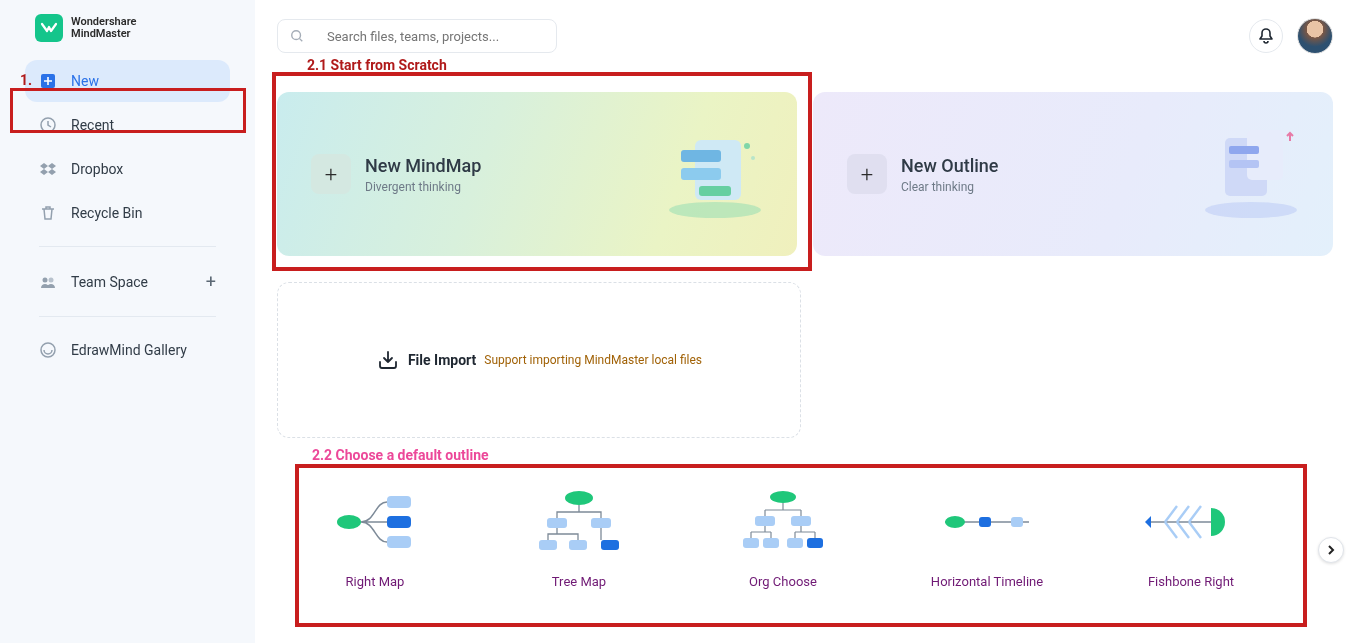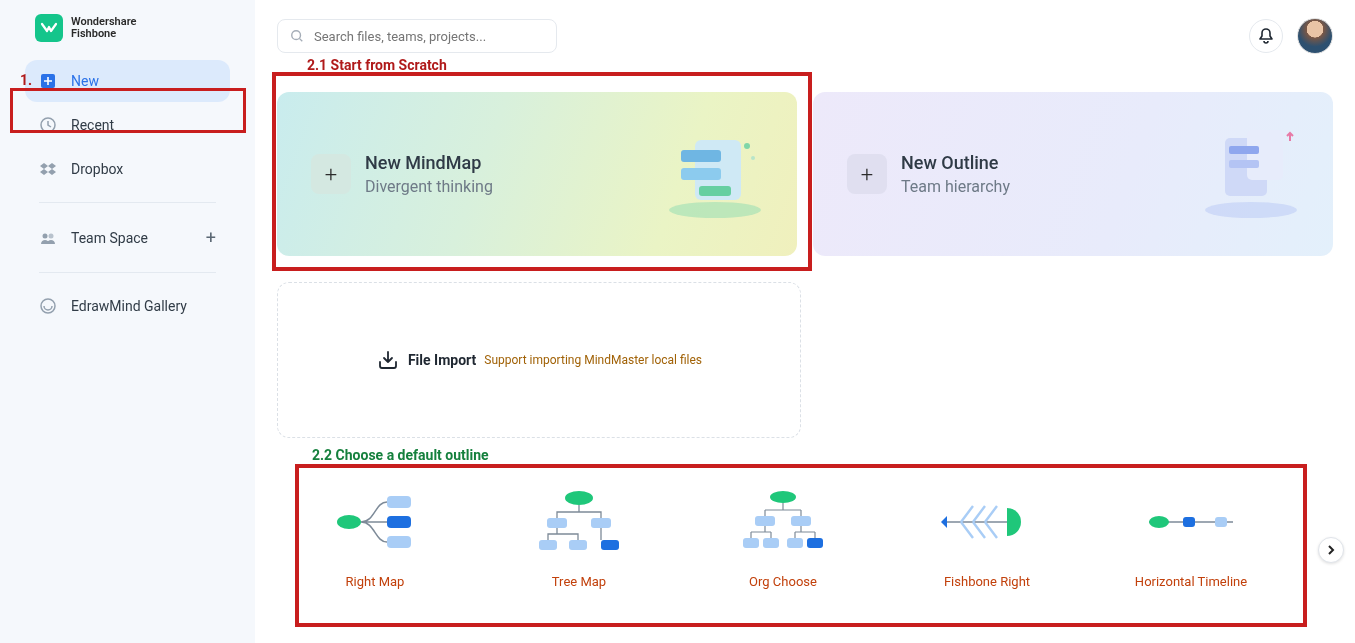--- a/index.html
+++ b/index.html
@@ -19,68 +19,68 @@
 .sb-item { display: flex; align-items: center; gap: 14px; padding: 12px 14px; border-radius: 12px; color: #313c47; font-size: 14px; cursor: pointer; }
 .sb-item.active { background: #dceafc; color: #2b72e8; }
 .sb-item .icon { width: 18px; height: 18px; display: flex; align-items: center; justify-content: center; color: #7d8a98; }
 .sb-item.active .icon { color: #2b72e8; }
 .sb-divider { height: 1px; background: #e3e9f0; margin: 10px 14px; }
 .sb-add { margin-left: auto; color: #5b6874; font-size: 18px; font-weight: 400; }
 
 .main { position: absolute; left: 255px; top: 0; right: 0; height: 643px; padding: 18px 22px 0 22px; }
 
 .topbar { display: flex; align-items: center; gap: 14px; }
-.search { flex: 0 0 280px; height: 34px; border: 1px solid #e5e9ee; border-radius: 8px; background: #fff; display: flex; align-items: center; padding: 0 12px; color: #a5adb7; font-size: 13px; gap: 10px;}
+.search { flex: 0 0 280px; height: 34px; border: 1px solid #e5e9ee; border-radius: 8px; background: #fff; display: flex; align-items: center; padding: 0 12px; color: #a5adb7; font-size: 13px; gap: 23px;}
 .spacer { flex: 1; }
 .bell { width: 34px; height: 34px; border-radius: 50%; border: 1px solid #e5e9ee; background: #fff; display: flex; align-items: center; justify-content: center; color: #222; cursor: pointer; }
 .avatar { width: 36px; height: 36px; border-radius: 50%; background: radial-gradient(circle at 50% 30%, #e9c4a6 28%, #7a5745 29%, #2d5070 60%); border: 1px solid #e0e0e0; cursor: pointer; }
 
 .annot-21 { position: absolute; left: 307px; top: 57px; color: #b01a1a; font-weight: 700; font-size: 14px; }
 .red-box-2 { position: absolute; left: 272px; top: 72px; width: 540px; height: 199px; border: 4px solid #c81e1e; pointer-events: none; }
 
 .cards-row { display: flex; gap: 16px; margin-top: 38px; }
 .big-card { flex: 1; height: 164px; border-radius: 12px; position: relative; overflow: hidden; display: flex; align-items: center; cursor: pointer; }
 .card-mindmap { background: linear-gradient(110deg, #c9ecee 0%, #d8f0dc 40%, #eaf4c5 75%, #f0f0bd 100%); }
 .card-outline { background: linear-gradient(110deg, #ede9fa 0%, #e8ebfb 60%, #e3f0fb 100%); }
 .card-left { display: flex; align-items: center; gap: 14px; padding-left: 34px; }
 .plus-btn { width: 40px; height: 40px; border-radius: 8px; background: #d4e8e1; display: flex; align-items: center; justify-content: center; font-size: 22px; color: #2b2b2b; font-weight: 300; }
 .card-outline .plus-btn { background: #e0dff0; }
 .card-text .t1 { font-size: 18px; color: #2f3a46; font-weight: 500; }
-.card-text .t2 { font-size: 16px; color: #6e7a87; margin-top: 4px; }
+.card-text .t2 { font-size: 12px; color: #6e7a87; margin-top: 4px; }
 .card-illus { position: absolute; right: 22px; top: 18px; width: 120px; height: 120px; }
 
 .import-card { margin-top: 26px; width: 524px; height: 156px; border: 1px dashed #dbe0e6; border-radius: 12px; display: flex; flex-direction: row; align-items: center; justify-content: center; gap: 8px; cursor: pointer; }
 .import-card .title { font-size: 14px; font-weight: 700; color: #1f2731; }
 .import-card .sub { font-size: 12px; color: #a16207; }
 
-.annot-22 { position: absolute; left: 312px; top: 447px; color: #15803d; font-weight: 700; font-size: 14px; }
+.annot-22 { position: absolute; left: 312px; top: 447px; color: #ec4899; font-weight: 700; font-size: 14px; }
 .red-box-3 { position: absolute; left: 295px; top: 464px; width: 1012px; height: 163px; border: 4px solid #c81e1e; pointer-events: none; }
 
 .templates-row { display: flex; gap: 8px; margin-top: 50px; justify-content: space-around; width: 1012px; }
 .tpl { display: flex; flex-direction: column; align-items: center; gap: 18px; cursor: pointer; width: 190px; }
 .tpl .thumb { width: 100px; height: 68px; position: relative; }
-.tpl .label { font-size: 13px; color: #c2410c; }
+.tpl .label { font-size: 13px; color: #701a75; }
 
 .scroll-next { position: absolute; right: 11px; top: 537px; width: 26px; height: 26px; background: #fff; border: 1px solid #e0e4ea; border-radius: 50%; box-shadow: 0 1px 3px rgba(0,0,0,0.12); display: flex; align-items: center; justify-content: center; color: #333; font-weight: 700; font-size: 13px; cursor: pointer; }
 
 svg { display: block; }
 </style>
 </head>
 <body>
 
 <div class="sidebar">
   <div class="logo-row">
     <div class="logo-square">
       <svg width="18" height="18" viewBox="0 0 18 18">
           <path d="M2 5 L7 12 L9 8 L11 12 L16 5" stroke="#fff" stroke-width="2.2" fill="none" stroke-linecap="round" stroke-linejoin="round"></path>
         </svg>
     </div>
     <div class="logo-text">
       <div class="l1">Wondershare</div>
-      <div class="l2">Fishbone</div>
+      <div class="l2">MindMaster</div>
     </div>
   </div>
 
   <div class="sidebar-items">
     <div class="sb-item active">
       <span class="icon">
         <svg width="18" height="18" viewBox="0 0 18 18">
             <rect x="2" y="2" width="14" height="14" rx="2" fill="#2b72e8"></rect>
             <path d="M9 5v8M5 9h8" stroke="#fff" stroke-width="1.6"></path>
           </svg>
@@ -96,20 +96,28 @@
       </span>
       <span>Recent</span>
     </div>
     <div class="sb-item">
       <span class="icon">
         <svg width="18" height="18" viewBox="0 0 18 18">
             <path d="M5 3 L9 6 L5 9 L1 6 Z M13 3 L17 6 L13 9 L9 6 Z M5 9 L9 12 L5 15 L1 12 Z M13 9 L17 12 L13 15 L9 12 Z" fill="#93a0ae"></path>
           </svg>
       </span>
       <span>Dropbox</span>
+    </div>
+    <div class="sb-item">
+      <span class="icon">
+        <svg width="18" height="18" viewBox="0 0 18 18">
+            <path d="M3 5h12M7 5V3h4v2M5 5l1 10h6l1-10" fill="none" stroke="#93a0ae" stroke-width="1.5"></path>
+          </svg>
+      </span>
+      <span>Recycle Bin</span>
     </div>
     <div class="sb-divider"></div>
     <div class="sb-item">
       <span class="icon">
         <svg width="18" height="18" viewBox="0 0 18 18">
             <circle cx="6" cy="7" r="2.5" fill="#93a0ae"></circle>
             <circle cx="12" cy="7" r="2.5" fill="#b8c2cd"></circle>
             <path d="M2 15c0-2.5 2-4 4-4s4 1.5 4 4M8 15c0-2.5 2-4 4-4s4 1.5 4 4" fill="#93a0ae"></path>
           </svg>
       </span>
@@ -170,21 +178,21 @@
           <circle cx="98" cy="48" r="2" fill="#b8e5c9"></circle>
         </svg>
       </div>
     </div>
 
     <div class="big-card card-outline">
       <div class="card-left">
         <div class="plus-btn">+</div>
         <div class="card-text">
           <div class="t1">New Outline</div>
-          <div class="t2">Team hierarchy</div>
+          <div class="t2">Clear thinking</div>
         </div>
       </div>
       <div class="card-illus">
         <svg width="120" height="120" viewBox="0 0 120 120">
           <ellipse cx="60" cy="100" rx="46" ry="8" fill="#b7c7f5" opacity="0.5"></ellipse>
           <rect x="34" y="28" width="42" height="58" rx="5" fill="#cfd9f7"></rect>
           <rect x="56" y="20" width="36" height="50" rx="5" fill="#e7ecfb"></rect>
           <rect x="38" y="36" width="30" height="8" rx="2" fill="#8fa7ee"></rect>
           <rect x="38" y="50" width="30" height="8" rx="2" fill="#b4c4f4"></rect>
           <path d="M96 26 l3 -3 l3 3 M99 23 v8" stroke="#e77aa6" stroke-width="2" fill="none"></path>
@@ -242,39 +250,39 @@
           <rect x="74" y="50" width="16" height="10" rx="3" fill="#1d6fe0"></rect>
           <path d="M50 15 V22 M32 22 H68 M32 22 V28 M68 22 V28 M32 38 V44 M18 44 H38 M18 44 V50 M38 44 V50 M68 38 V44 M62 44 H82 M62 44 V50 M82 44 V50" stroke="#7d8a98" stroke-width="1.2" fill="none"></path>
         </svg>
       </div>
       <div class="label">Org Choose</div>
     </div>
 
     <div class="tpl">
       <div class="thumb">
         <svg width="100" height="68" viewBox="0 0 100 68">
+          <path d="M8 34 H92" stroke="#7d8a98" stroke-width="1.6"></path>
+          <ellipse cx="18" cy="34" rx="10" ry="6" fill="#1fc77a"></ellipse>
+          <rect x="42" y="29" width="12" height="10" rx="3" fill="#1d6fe0"></rect>
+          <rect x="74" y="29" width="12" height="10" rx="3" fill="#a9cdf6"></rect>
+        </svg>
+      </div>
+      <div class="label">Horizontal Timeline</div>
+    </div>
+
+    <div class="tpl">
+      <div class="thumb">
+        <svg width="100" height="68" viewBox="0 0 100 68">
           <path d="M10 34 H70" stroke="#7d8a98" stroke-width="1.6"></path>
           <path d="M70 20 A14 14 0 0 1 70 48 Z" fill="#1fc77a"></path>
           <path d="M10 28 L4 34 L10 40 Z" fill="#1d6fe0"></path>
           <path d="M24 34 L36 18 M36 34 L48 18 M48 34 L60 18 M24 34 L36 50 M36 34 L48 50 M48 34 L60 50" stroke="#a9cdf6" stroke-width="2.4"></path>
         </svg>
       </div>
       <div class="label">Fishbone Right</div>
-    </div>
-
-    <div class="tpl">
-      <div class="thumb">
-        <svg width="100" height="68" viewBox="0 0 100 68">
-          <path d="M8 34 H92" stroke="#7d8a98" stroke-width="1.6"></path>
-          <ellipse cx="18" cy="34" rx="10" ry="6" fill="#1fc77a"></ellipse>
-          <rect x="42" y="29" width="12" height="10" rx="3" fill="#1d6fe0"></rect>
-          <rect x="74" y="29" width="12" height="10" rx="3" fill="#a9cdf6"></rect>
-        </svg>
-      </div>
-      <div class="label">Horizontal Timeline</div>
     </div>
   </div>
 </div>
 
 <div class="annot-21">2.1 Start from Scratch</div>
 <div class="red-box-2"></div>
 
 <div class="annot-22">2.2 Choose a default outline</div>
 <div class="red-box-3"></div>
 

